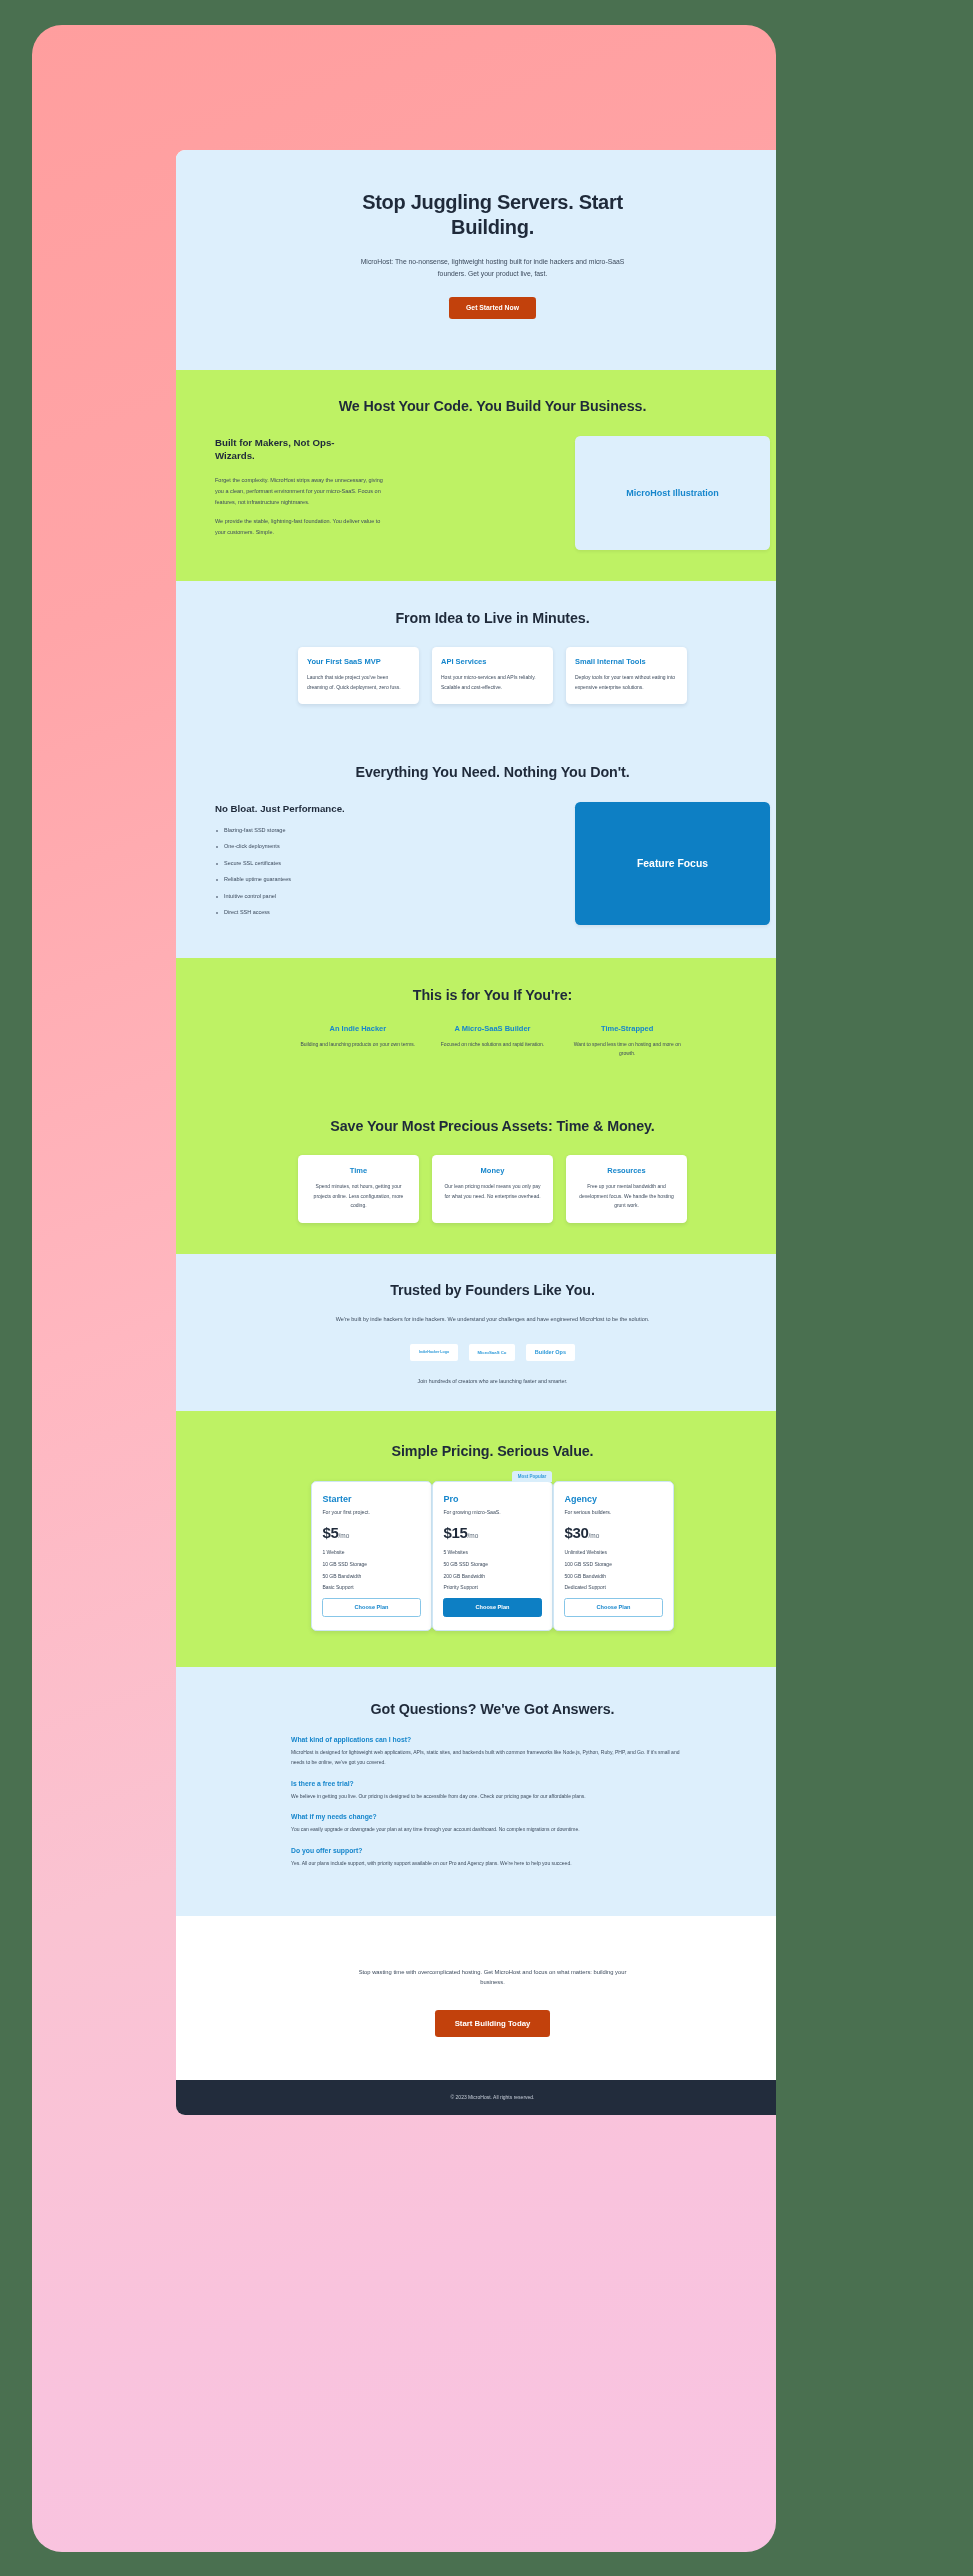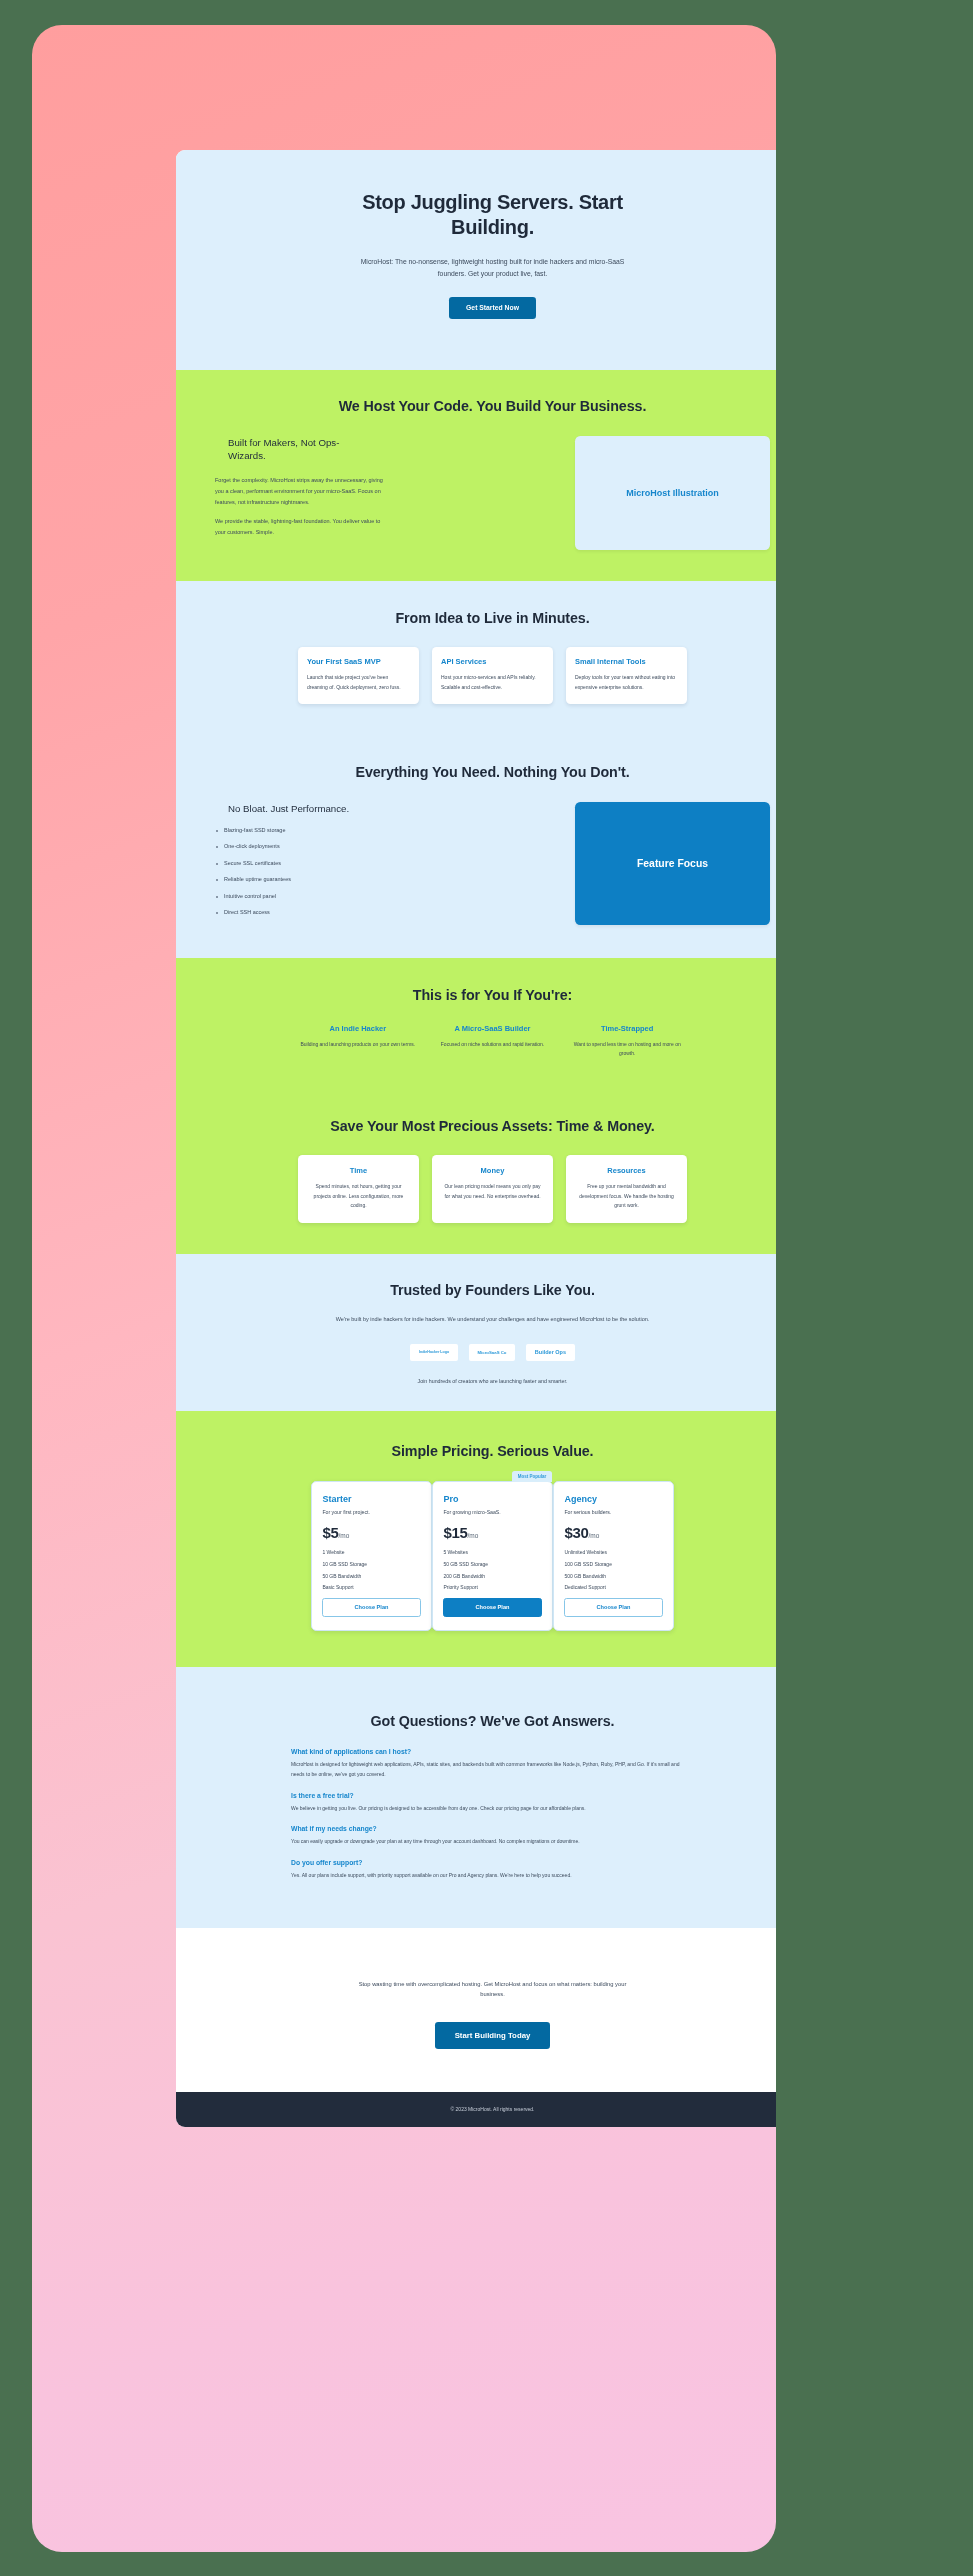--- a/index.html
+++ b/index.html
@@ -44,35 +44,35 @@
     font-size: 20px; line-height: 1.26; font-weight: 700;
     color: #1f2a3a; letter-spacing: -0.3px;
     max-width: 305px; margin: 0 auto;
   }
   .hero p {
     margin: 15.6px auto 0; max-width: 286px;
     font-size: 6.8px; line-height: 1.72; color: #3c4a5c;
   }
   .btn-primary {
     display: inline-block; margin-top: 18px;
-    background: #0369a1; color: #fff;
+    background: #c2410c; color: #fff;
     font-size: 6.8px; font-weight: 600;
     padding: 7.1px 17px; border-radius: 3.2px;
     border: none; cursor: pointer;
     font-family: "Liberation Sans", sans-serif;
     text-align: right;
   }
   .btn-primary.big { font-size: 7.8px; padding: 9px 19.5px; margin-top: 22px; }
 
   
   .two-col { display: flex; gap: 26px; margin-top: 22px; align-items: flex-start; }
   .two-col .left { flex: 1; }
   .two-col .left h3 {
-    font-size: 9.7px; font-weight: 400; color: #1f2a3a;
-    line-height: 1.34; margin-bottom: 13px; max-width: 149px; margin-left: 13px;
+    font-size: 9.7px; font-weight: 700; color: #1f2a3a;
+    line-height: 1.34; margin-bottom: 13px; max-width: 149px;
   }
   .two-col .left p {
     font-size: 5.5px; line-height: 1.95; color: #3c4a5c; margin-bottom: 9px;
     max-width: 170px;
   }
   .illus-box {
     width: 195px; height: 114px; border-radius: 5.2px;
     background: #ddeffc; color: #1686cc;
     display: flex; align-items: center; justify-content: center;
     font-size: 9px; font-weight: 600;
@@ -327,21 +327,21 @@
             <li>100 GB SSD Storage</li>
             <li>500 GB Bandwidth</li>
             <li>Dedicated Support</li>
           </ul>
           <button class="choose">Choose Plan</button>
         </div>
 
       </div>
     </section>
 
-    <section class="sect blue" style="padding-top:46px;padding-bottom:36px">
+    <section class="sect blue" style="padding-top:34px;padding-bottom:36px">
       <h2>Got Questions? We've Got Answers.</h2>
       <div class="faq">
         <div>
           <div class="q">What kind of applications can I host?</div>
           <div class="a">MicroHost is designed for lightweight web applications, APIs, static sites, and backends built with common frameworks like Node.js, Python, Ruby, PHP, and Go. If it's small and needs to be online, we've got you covered.</div>
         </div>
         <div>
           <div class="q">Is there a free trial?</div>
           <div class="a">We believe in getting you live. Our pricing is designed to be accessible from day one. Check our pricing page for our affordable plans.</div>
         </div>

